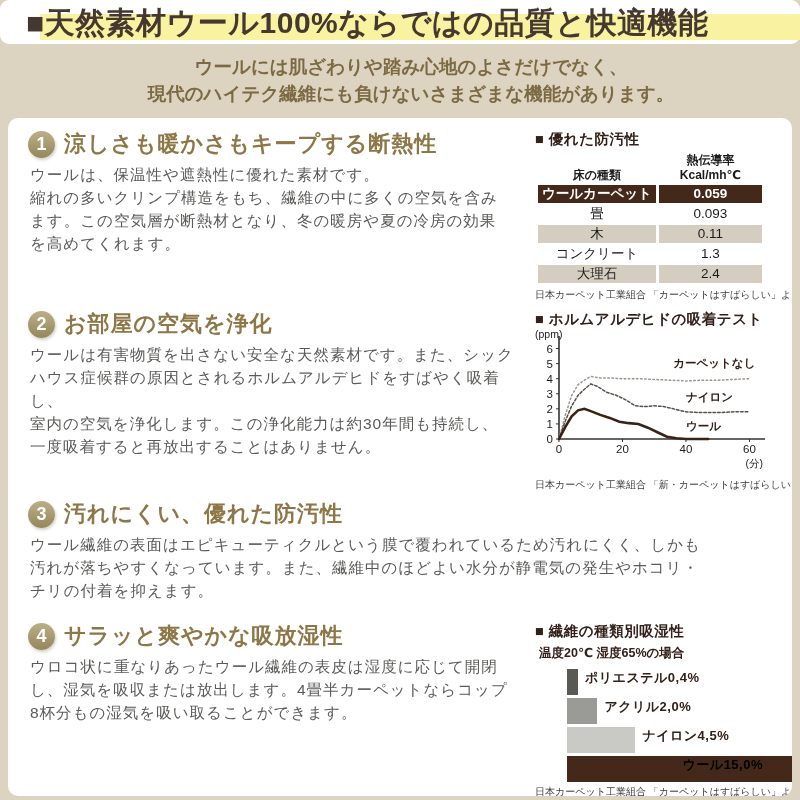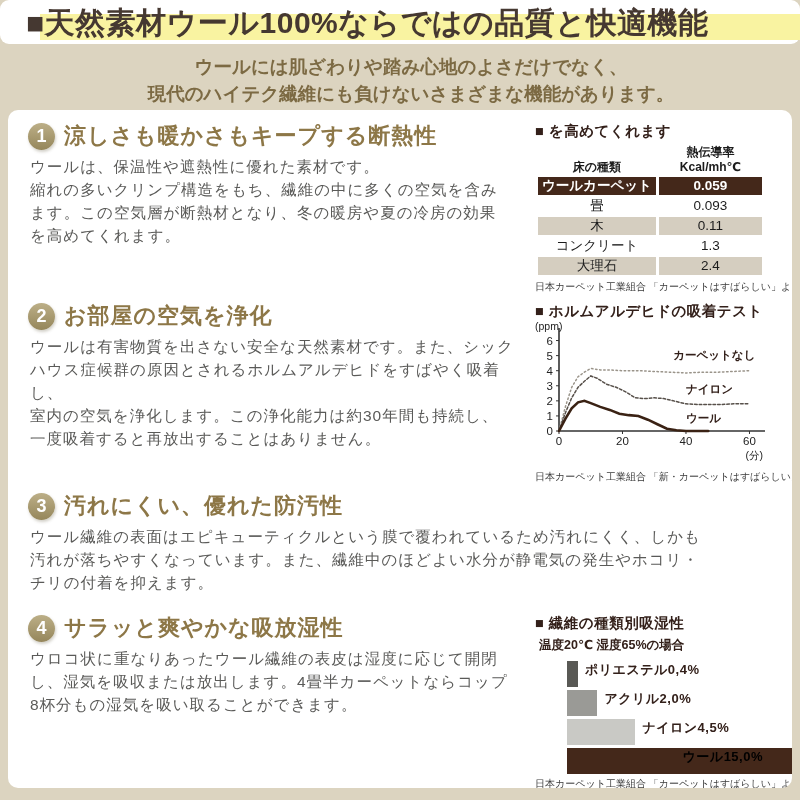--- a/index.html
+++ b/index.html
@@ -1,21 +1,21 @@
 <!DOCTYPE html>
 <html><head>
 <meta charset="utf-8">
 <style>
   html,body{margin:0;padding:0;}
   body{width:800px;font-family:"Liberation Sans","DejaVu Sans",sans-serif;}
   .page{width:800px;height:800px;background:#dcd4c0;overflow:hidden;position:relative;}
   .header{height:44px;background:#ffffff;position:relative;border-radius:9px;}
   .yellow-band{position:absolute;left:40px;right:0;top:14px;height:26px;background:#f9f3a1;}
   .page-title{position:relative;margin:0;padding:3px 0 0 26px;font-size:30px;font-weight:bold;color:#453831;letter-spacing:0.5px;}
-  .subtitle-band{height:66px;background:#dcd4c0;text-align:center;color:#7c6a43;font-weight:bold;font-size:18.5px;line-height:27px;padding-top:9px;box-sizing:border-box;margin-left:22px;}
+  .subtitle-band{height:74px;background:#dcd4c0;text-align:center;color:#7c6a43;font-weight:bold;font-size:18.5px;line-height:27px;padding-top:9px;box-sizing:border-box;margin-left:22px;}
   .content{margin:0 8px;background:#fff;border-radius:10px;padding:4px 20px 8px 20px;height:678px;box-sizing:border-box;overflow:hidden;}
   section.row{display:flex;}
   .text-col{flex:1;min-width:0;padding-right:6px;}
   .fig{width:237px;flex:none;}
   .sec-head{display:flex;align-items:center;gap:9px;margin:7px 0 3px 0;}
   .badge{width:27px;height:27px;border-radius:50%;flex:none;background:linear-gradient(180deg,#bcaf87,#95865b);color:#fff;font-size:18px;font-weight:bold;display:flex;align-items:center;justify-content:center;box-shadow:1px 2px 3px rgba(80,70,40,.25);}
   .sec-title{margin:0;font-size:22px;color:#8d7747;font-weight:bold;letter-spacing:1px;}
   .sec-body{margin:4px 0 12px 2px;font-size:15.5px;line-height:23px;color:#5a5a58;white-space:pre-line;letter-spacing:1px;}
   .fig-title{font-size:14.5px;font-weight:bold;color:#33201a;margin-top:8px;letter-spacing:0.5px;}
   .fig-sub{font-size:12.5px;font-weight:bold;color:#33201a;margin:4px 0 7px 4px;}
@@ -57,21 +57,21 @@
         <div class="sec-head">
           <span class="badge">1</span>
           <h2 class="sec-title">涼しさも暖かさもキープする断熱性</h2>
         </div>
         <p class="sec-body">ウールは、保温性や遮熱性に優れた素材です。
 縮れの多いクリンプ構造をもち、繊維の中に多くの空気を含み
 ます。この空気層が断熱材となり、冬の暖房や夏の冷房の効果
 を高めてくれます。</p>
       </div>
       <aside class="fig">
-        <div class="fig-title">■ を高めてくれます</div>
+        <div class="fig-title">■ 優れた防汚性</div>
         <table class="cond">
           <thead>
             <tr>
               <th class="c1">床の種類</th>
               <th class="c2">熱伝導率
 Kcal/mh℃</th>
             </tr>
           </thead>
           <tbody>
               <tr class="hl">

